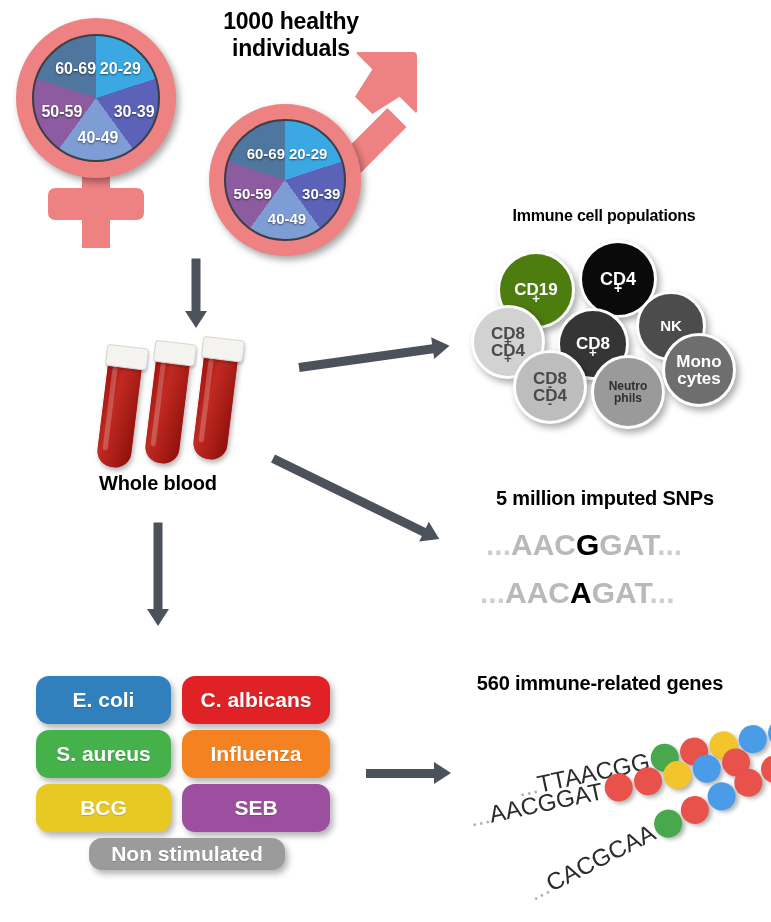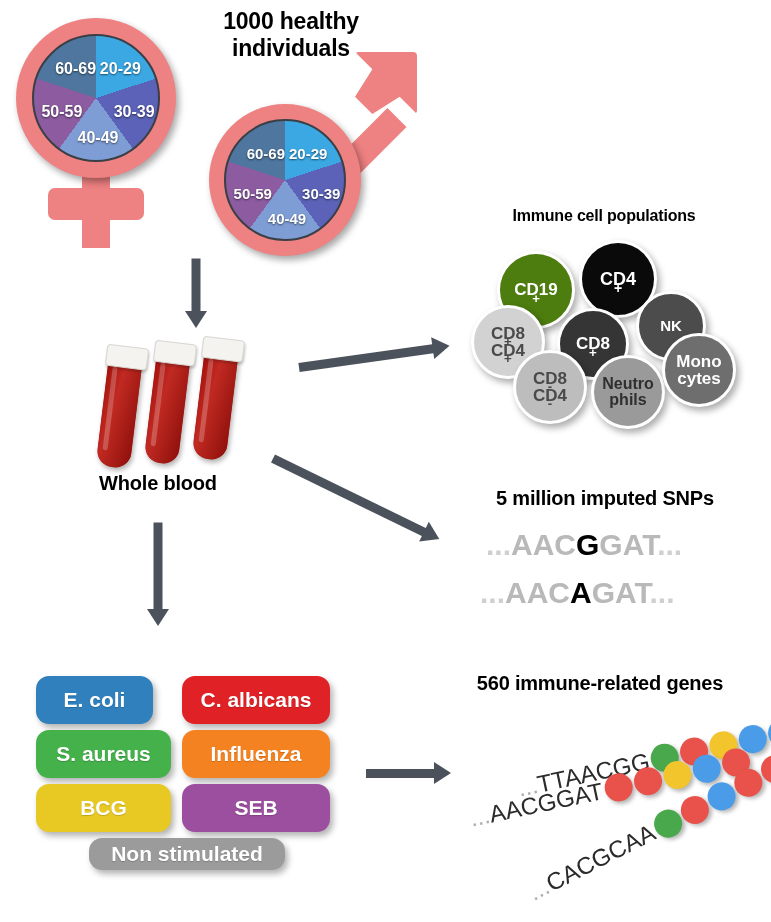--- a/index.html
+++ b/index.html
@@ -214,42 +214,42 @@
       <div>
         <span>NK</span>
       </div>
     </div>
     <div class="cell" style="left: 513px; top: 350px; width: 74px; height: 74px; background: rgb(189, 189, 189); color: rgb(74, 74, 74); font-size: 17px; z-index: 15;">
       <div>
         <span>CD8<span class="sup">-</span></span>
         <span>CD4<span class="sup">-</span></span>
       </div>
     </div>
-    <div class="cell" style="left: 591px; top: 355px; width: 74px; height: 74px; background: rgb(154, 154, 154); color: rgb(47, 47, 47); font-size: 16px; z-index: 16;">
+    <div class="cell" style="left: 591px; top: 355px; width: 74px; height: 74px; background: rgb(154, 154, 154); color: rgb(47, 47, 47); font-size: 12px; z-index: 16;">
       <div>
         <span>Neutro</span>
         <span>phils</span>
       </div>
     </div>
     <div class="cell" style="left: 662px; top: 333px; width: 74px; height: 74px; background: rgb(110, 110, 110); color: rgb(255, 255, 255); font-size: 17px; z-index: 17;">
       <div>
         <span>Mono</span>
         <span>cytes</span>
       </div>
     </div>
   </div>
 
 <div class="abs heading" id="title-snp">5 million imputed SNPs</div>
 <div id="snp-layer" style="position:absolute;left:480px;top:528px;width:270px;height:98px;">
     <div class="snpseq" style="left: 0px; top: 48px;"><span class="dim">...</span>AAC<b>A</b>GAT<span class="dim">...</span></div>
     <div class="snpseq" style="left: 6px; top: 0px;"><span class="dim">...</span>AAC<b>G</b>GAT<span class="dim">...</span></div>
   </div>
 
 <div id="stim-layer">
-    <div class="stimbox" style="left: 36px; top: 676px; width: 117px; height: 48px; background: rgb(47, 128, 189);">E. coli</div>
+    <div class="stimbox" style="left: 36px; top: 676px; width: 135px; height: 48px; background: rgb(47, 128, 189);">E. coli</div>
     <div class="stimbox" style="left: 182px; top: 676px; width: 148px; height: 48px; background: rgb(224, 34, 38);">C. albicans</div>
     <div class="stimbox" style="left: 36px; top: 730px; width: 135px; height: 48px; background: rgb(69, 177, 75);">S. aureus</div>
     <div class="stimbox" style="left: 182px; top: 730px; width: 148px; height: 48px; background: rgb(245, 130, 32);">Influenza</div>
     <div class="stimbox" style="left: 36px; top: 784px; width: 135px; height: 48px; background: rgb(232, 201, 36);">BCG</div>
     <div class="stimbox" style="left: 182px; top: 784px; width: 148px; height: 48px; background: rgb(155, 79, 158);">SEB</div>
     <div class="stimbox" style="left: 89px; top: 838px; width: 196px; height: 32px; background: rgb(155, 155, 155);">Non stimulated</div>
   </div>
 
 <div class="abs heading" id="title-expr">
   <div>560 immune-related genes</div>

